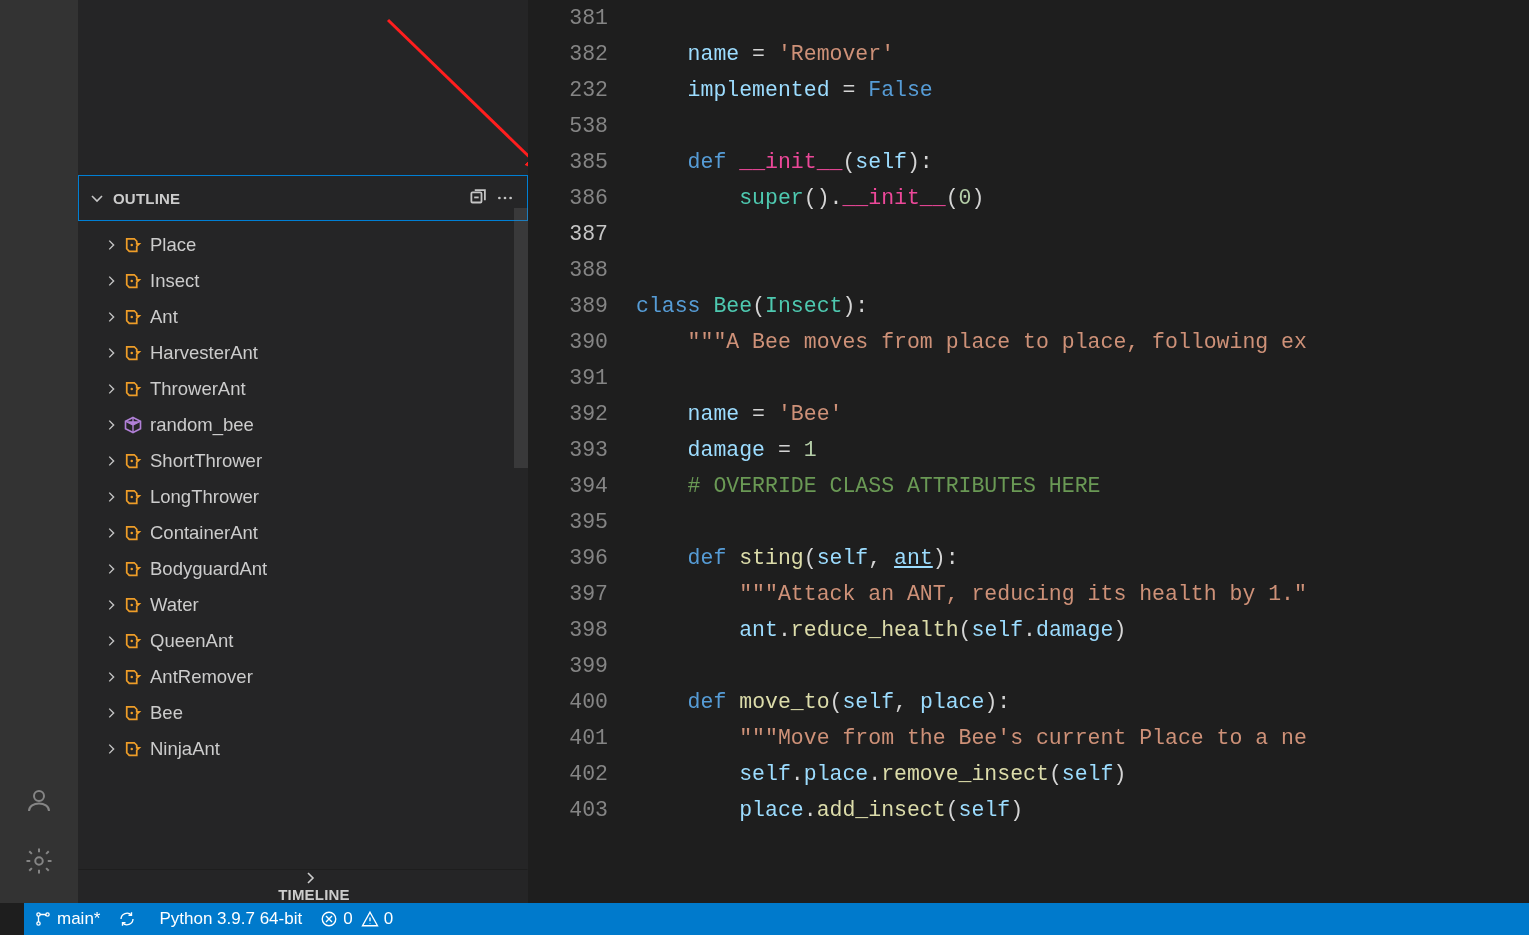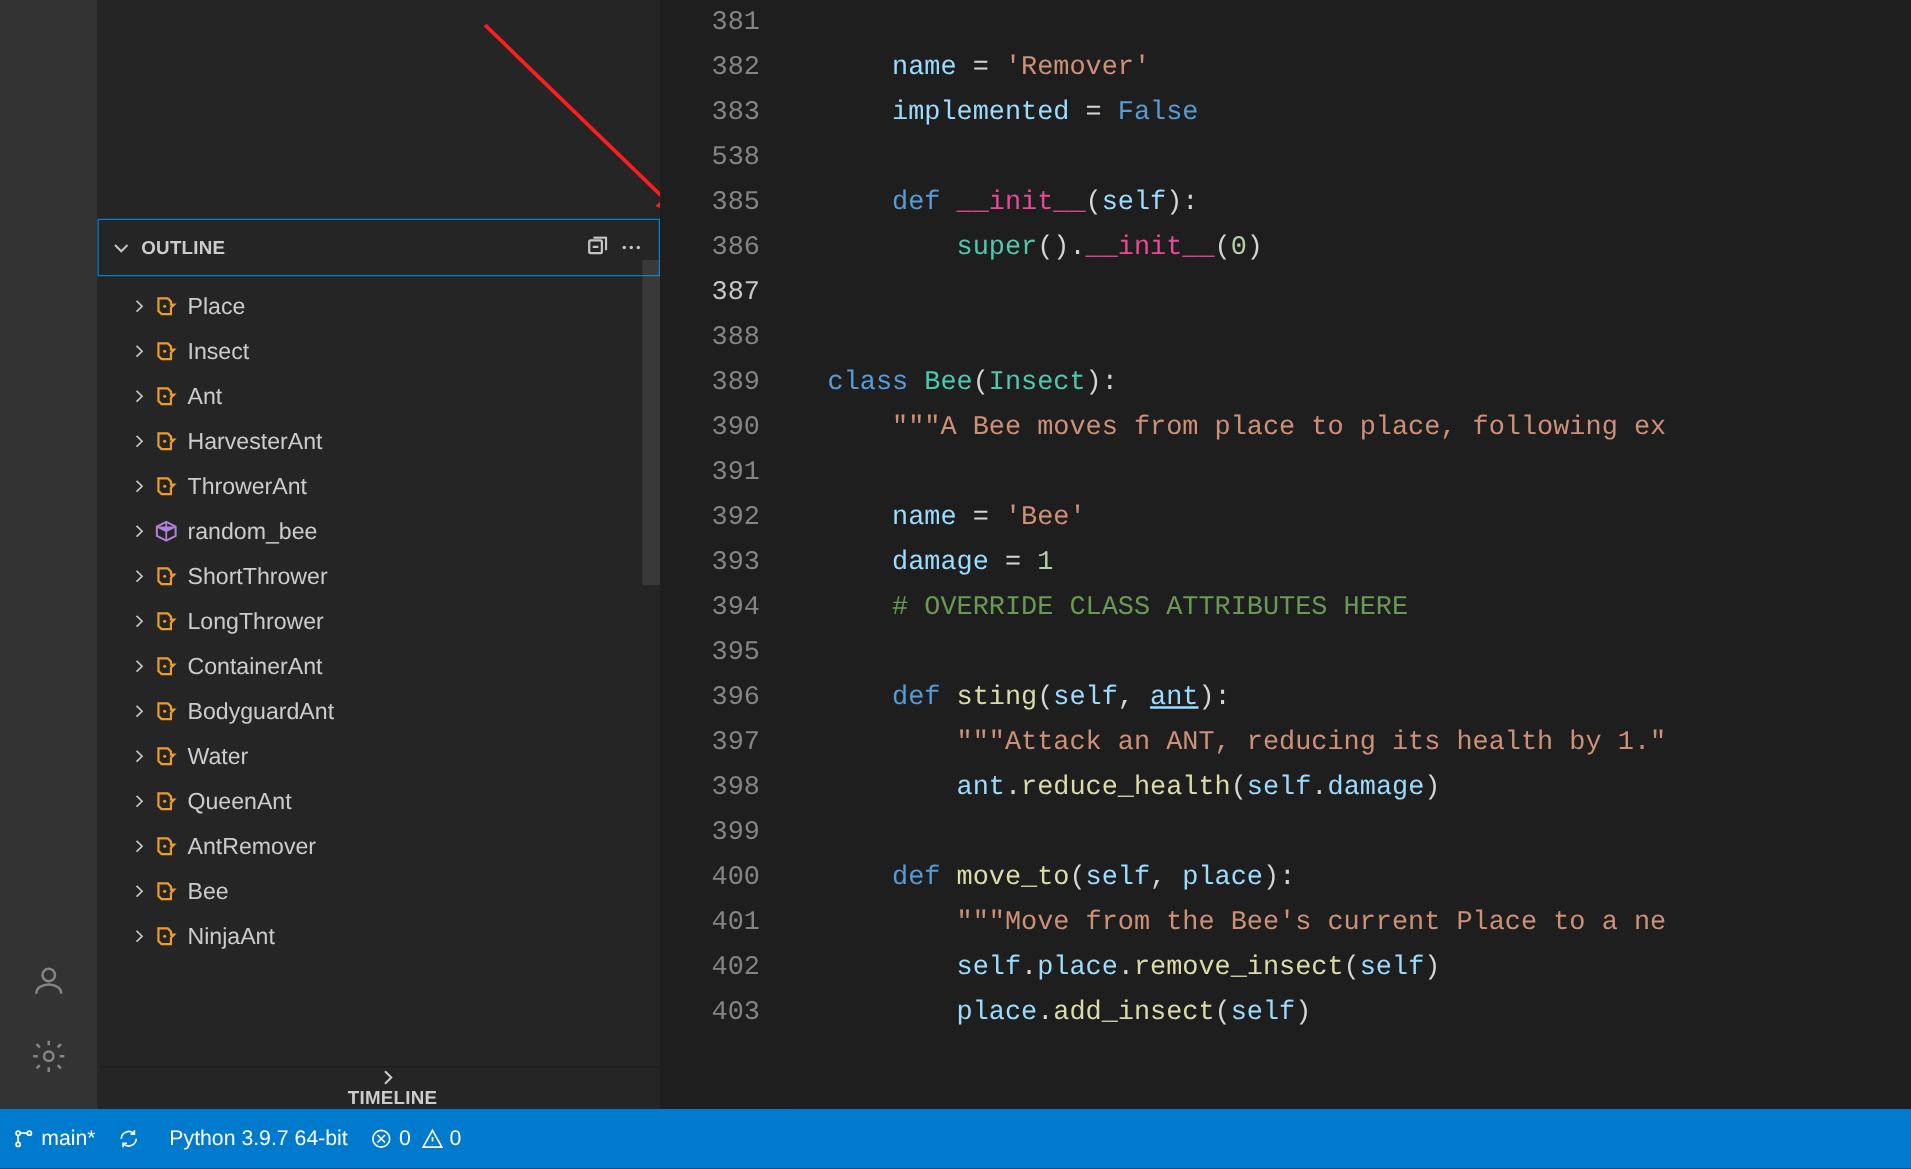--- a/index.html
+++ b/index.html
@@ -154,21 +154,20 @@
     user-select: none;
     background: #1e1e1e;
   }
   .gutter .ln { height: 36px; }
   .gutter .cur { color: #c6c6c6; text-align: right; }
   .code {
     flex: 1;
     color: #d4d4d4;
     white-space: pre;
     position: relative;
-    margin-left: 26px;
   }
   .code .line { height: 36px; }
   .code .current-line {
     position: absolute;
     left: 0; right: 0;
     height: 36px;
     border-top: 1px solid #282828;
     border-bottom: 1px solid #282828;
     background: #1e1e1e;
     z-index: -1;
@@ -181,27 +180,28 @@
   .tok-const{ color: #569cd6; }
   .tok-self { color: #9cdcfe; }
   .tok-param{ color: #9cdcfe; }
   .tok-paramu{ color: #9cdcfe; text-decoration: underline; text-decoration-color:#9cdcfe; }
   .tok-mag  { color: #ec4899; }
   .tok-cmnt { color: #6a9955; }
   .tok-def  { color: #d4d4d4; }
 
   
   .statusbar {
-    height: 48px;
+    height: 32px;
     background: #007acc;
     color: #ffffff;
     display: flex;
     align-items: center;
     font-size: 17px;
     padding: 0 10px;
+    margin-left: 24px;
   }
   .statusbar .sb-item {
     display: inline-flex; align-items: center;
     margin-right: 18px;
     cursor: pointer;
     height: 100%;
   }
   .statusbar svg { width: 18px; height: 18px; stroke: currentColor; fill: none; stroke-width: 1.8; }
   .statusbar .sb-item span { margin-left: 5px; }
 </style>
@@ -482,21 +482,21 @@
         </marker>
       </defs>
       <line x1="10" y1="10" x2="170" y2="165" stroke="#ff1e1e" stroke-width="3" marker-end="url(#ah)"></line>
     </svg>
   </div>
 
   <div class="editor">
     <div class="gutter" id="gutter">
         <div class="ln">381</div>
         <div class="ln">382</div>
-        <div class="ln">383</div>
+        <div class="ln">232</div>
         <div class="ln">538</div>
         <div class="ln">385</div>
         <div class="ln">386</div>
         <div class="ln cur">387</div>
         <div class="ln">388</div>
         <div class="ln">389</div>
         <div class="ln">390</div>
         <div class="ln">391</div>
         <div class="ln">392</div>
         <div class="ln">393</div>

